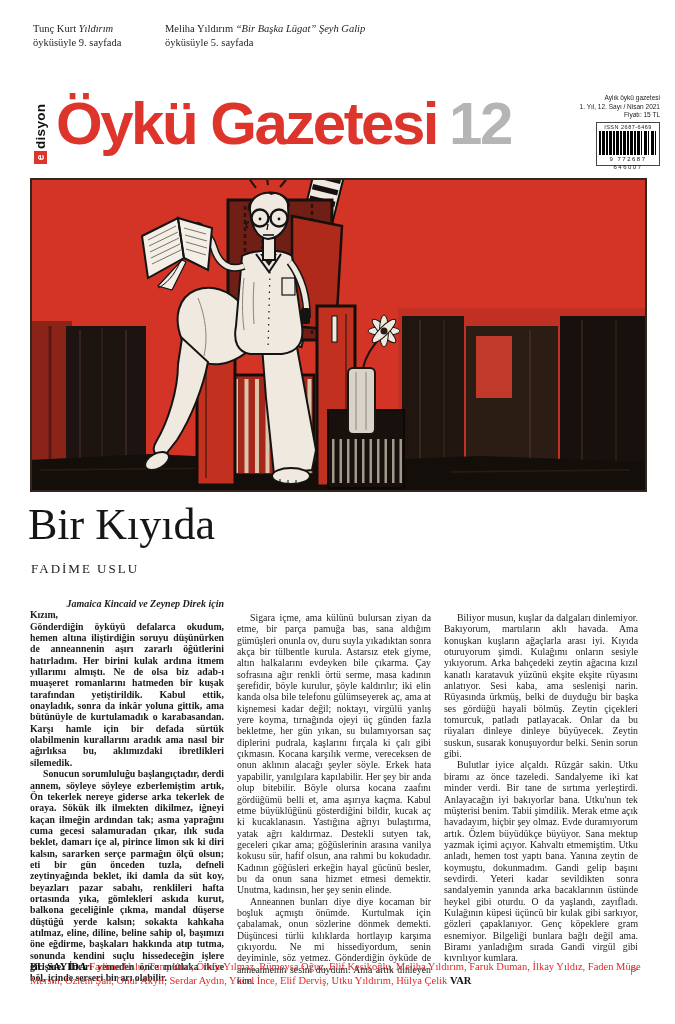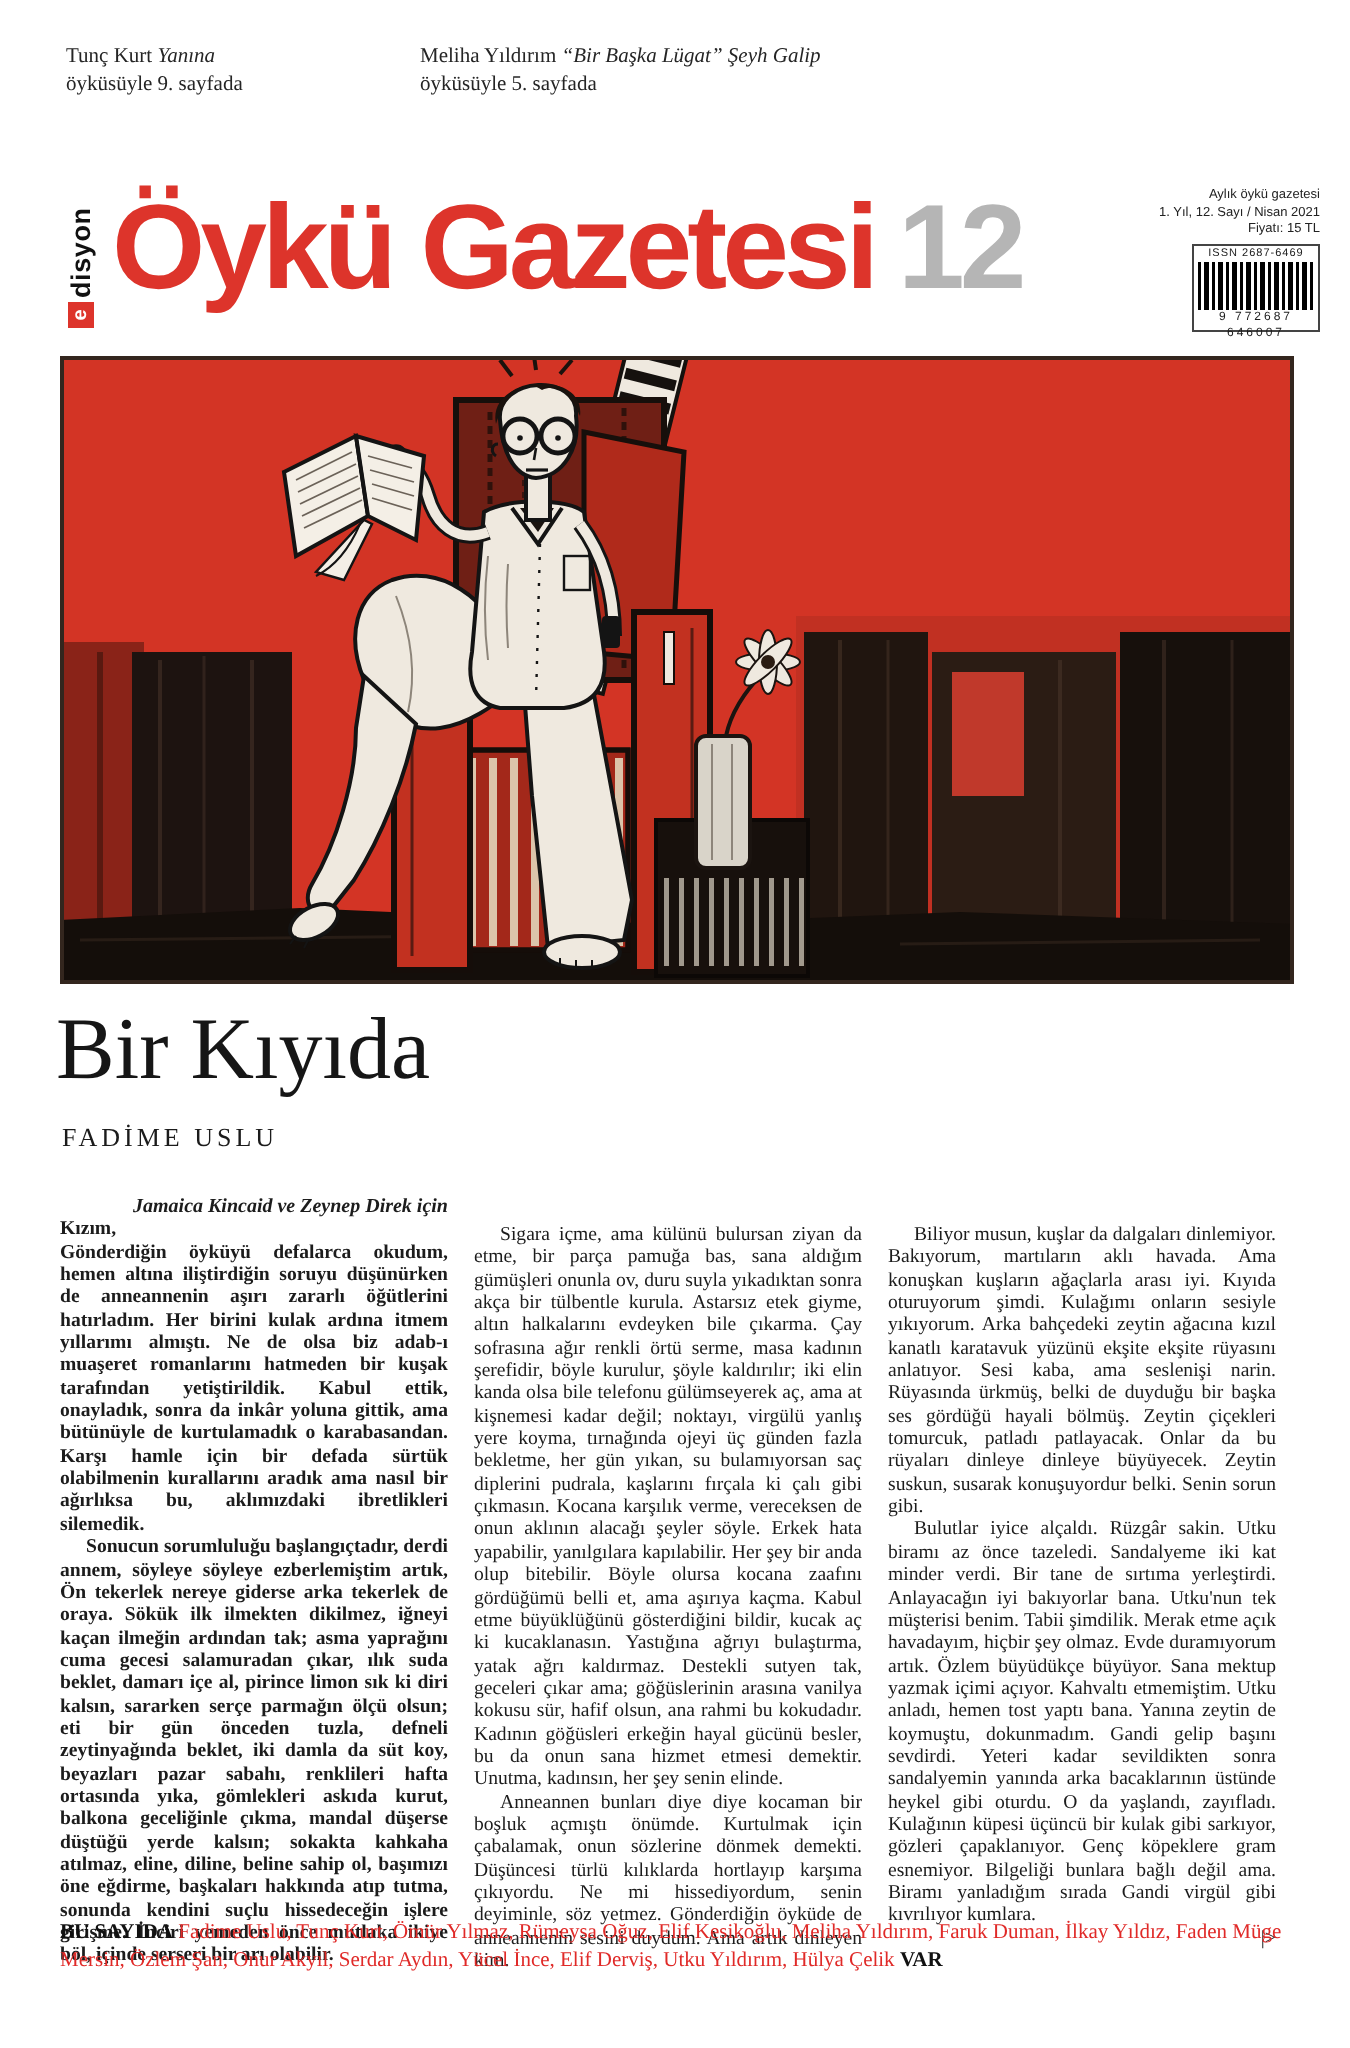--- a/index.html
+++ b/index.html
@@ -3,21 +3,21 @@
 <meta charset="utf-8">
 <style>
   html,body{margin:0;padding:0;background:#9a9a9a;}
   .page{position:relative;width:675px;height:1024px;background:#ffffff;overflow:hidden;
         font-family:"Liberation Serif",serif;color:#1b1b1b;}
 
   
   .teaser{position:absolute;top:22px;font-size:10.5px;line-height:13.5px;color:#252525;}
   .teaser .story{font-style:italic;}
   .t1{left:33px;width:125px;}
-  .t2{left:165px;width:225px;margin-left:45px;}
+  .t2{left:165px;width:225px;}
   .t3{left:398px;width:120px;}
   .t4{left:523px;width:130px;}
 
   
   .logo{position:absolute;left:31px;top:94px;width:24px;height:72px;}
   .logo-inner{position:absolute;left:2px;top:70px;transform:rotate(-90deg);transform-origin:0 0;
               display:flex;align-items:center;gap:2px;white-space:nowrap;}
   .logo-mark{display:inline-flex;align-items:center;justify-content:center;width:13px;height:13px;
              background:#dd342b;color:#fff;font-family:"Liberation Sans",sans-serif;
              font-weight:bold;font-size:10px;}
@@ -62,21 +62,21 @@
   .footer .lbl{font-weight:bold;color:#111;}
   .footer .names{color:#e02a28;}
 </style>
 </head>
 <body>
 
 <div class="page">
 
   <div class="teaser t1">
     <span>Tunç Kurt</span>
-    <span class="story">Yanına</span><br>
+    <span class="story">Yıldırım</span><br>
     <span>öyküsüyle 9. sayfada</span>
   </div>
   <div class="teaser t2">
     <span>Meliha Yıldırım</span>
     <span class="story">“Bir Başka Lügat” Şeyh Galip</span><br>
     <span>öyküsüyle 5. sayfada</span>
   </div>
 
   <div class="logo">
     <div class="logo-inner">

